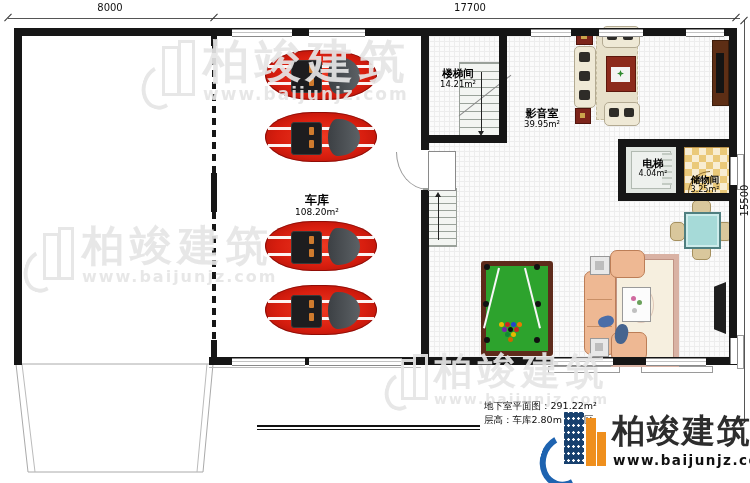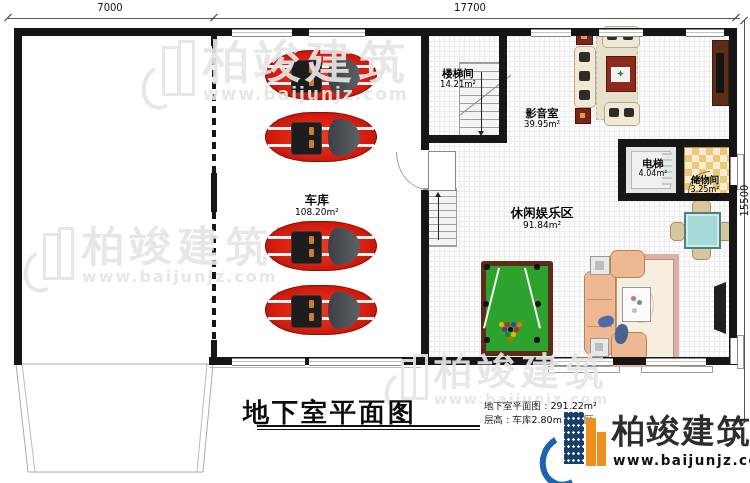--- a/index.html
+++ b/index.html
@@ -278,30 +278,26 @@
     <div class="ar">39.95m²</div>
   </div>
   <div class="label" style="left:632px;top:158px;width:42px;">
     <div class="nm" style="font-size:10.5px;">电梯</div>
     <div class="ar" style="font-size:8px;">4.04m²</div>
   </div>
   <div class="label" style="left:680px;top:156px;width:50px;">
     <div class="nm" style="font-size:9.5px;margin-top:19px;">储物间</div>
     <div class="ar" style="font-size:8px;">3.25m²</div>
   </div>
-  <div class="label" style="left:502px;top:206px;width:80px;">
-    <div class="nm" style="font-size:12.5px;">休闲娱乐区</div>
-    <div class="ar" style="font-size:9px;">91.84m²</div>
-  </div>
 
   <div class="dim-line" style="left:8px;top:18px;width:732px;height:1px;"></div>
   <div class="tick" style="left:3px;top:17px;"></div>
   <div class="tick" style="left:209px;top:17px;"></div>
   <div class="tick" style="left:731px;top:17px;"></div>
-  <div class="dim-txt" style="left:60px;top:2px;width:100px;text-align:center;">7000</div>
+  <div class="dim-txt" style="left:60px;top:2px;width:100px;text-align:center;">8000</div>
   <div class="dim-txt" style="left:430px;top:2px;width:80px;text-align:center;">17700</div>
   <div class="dim-line" style="left:744px;top:20px;width:1px;height:403px;"></div>
   <div class="tick" style="left:739px;top:20px;"></div>
   <div class="tick" style="left:739px;top:422px;"></div>
   <div class="dim-txt" style="left:714px;top:195px;width:60px;text-align:center;transform:rotate(-90deg);">15500</div>
 
   <div class="wm" style="left:140px;top:38px;">
     <div class="wm-icon" style="width:55px;height:72px;">
       <div class="a" style="left:2px;top:26px;width:30px;height:38px;"></div>
       <div class="b" style="left:22px;top:8px;width:12px;height:44px;"></div>
@@ -328,21 +324,20 @@
       <div class="a" style="left:2px;top:20px;width:24px;height:31px;"></div>
       <div class="b" style="left:18px;top:7px;width:9px;height:35px;"></div>
       <div class="b" style="left:30px;top:2px;width:9px;height:40px;"></div>
     </div>
     <div style="margin-left:7px;">
       <div class="t1" style="font-size:38px;">柏竣建筑</div>
       <div class="t2" style="font-size:14px;">www.baijunjz.com</div>
     </div>
   </div>
 
-  <div class="abs t-black" style="left:243px;top:395px;font-size:26px;font-weight:bold;letter-spacing:3px;z-index:8;">地下室平面图</div>
   <div class="abs" style="left:257px;top:425px;width:223px;height:2px;background:#111;z-index:8;"></div>
   <div class="abs" style="left:257px;top:429px;width:223px;height:1px;background:#111;z-index:8;"></div>
   <div class="abs t-black" style="left:484px;top:400px;font-size:9.5px;z-index:8;white-space:nowrap;">地下室平面图：291.22m²</div>
   <div class="abs t-black" style="left:484px;top:414px;font-size:9.5px;z-index:8;white-space:nowrap;">层高：车库2.80m 娱乐区</div>
 
   <div class="abs" style="left:540px;top:406px;width:70px;height:74px;z-index:9;">
     <div class="abs" style="left:0px;top:28px;width:36px;height:42px;border:6px solid transparent;border-left-color:#1e63b0;border-bottom-color:#1e63b0;border-radius:50%;transform:rotate(18deg);"></div>
     <div class="abs" style="left:24px;top:6px;width:20px;height:52px;background:#17406e;background-image:radial-gradient(circle,#ffffff 1px,transparent 1.5px);background-size:5px 7px;background-position:2px 3px;"></div>
     <div class="abs" style="left:46px;top:12px;width:10px;height:48px;background:#ef8f1d;"></div>
     <div class="abs" style="left:57px;top:26px;width:9px;height:34px;background:#ef8f1d;"></div>

